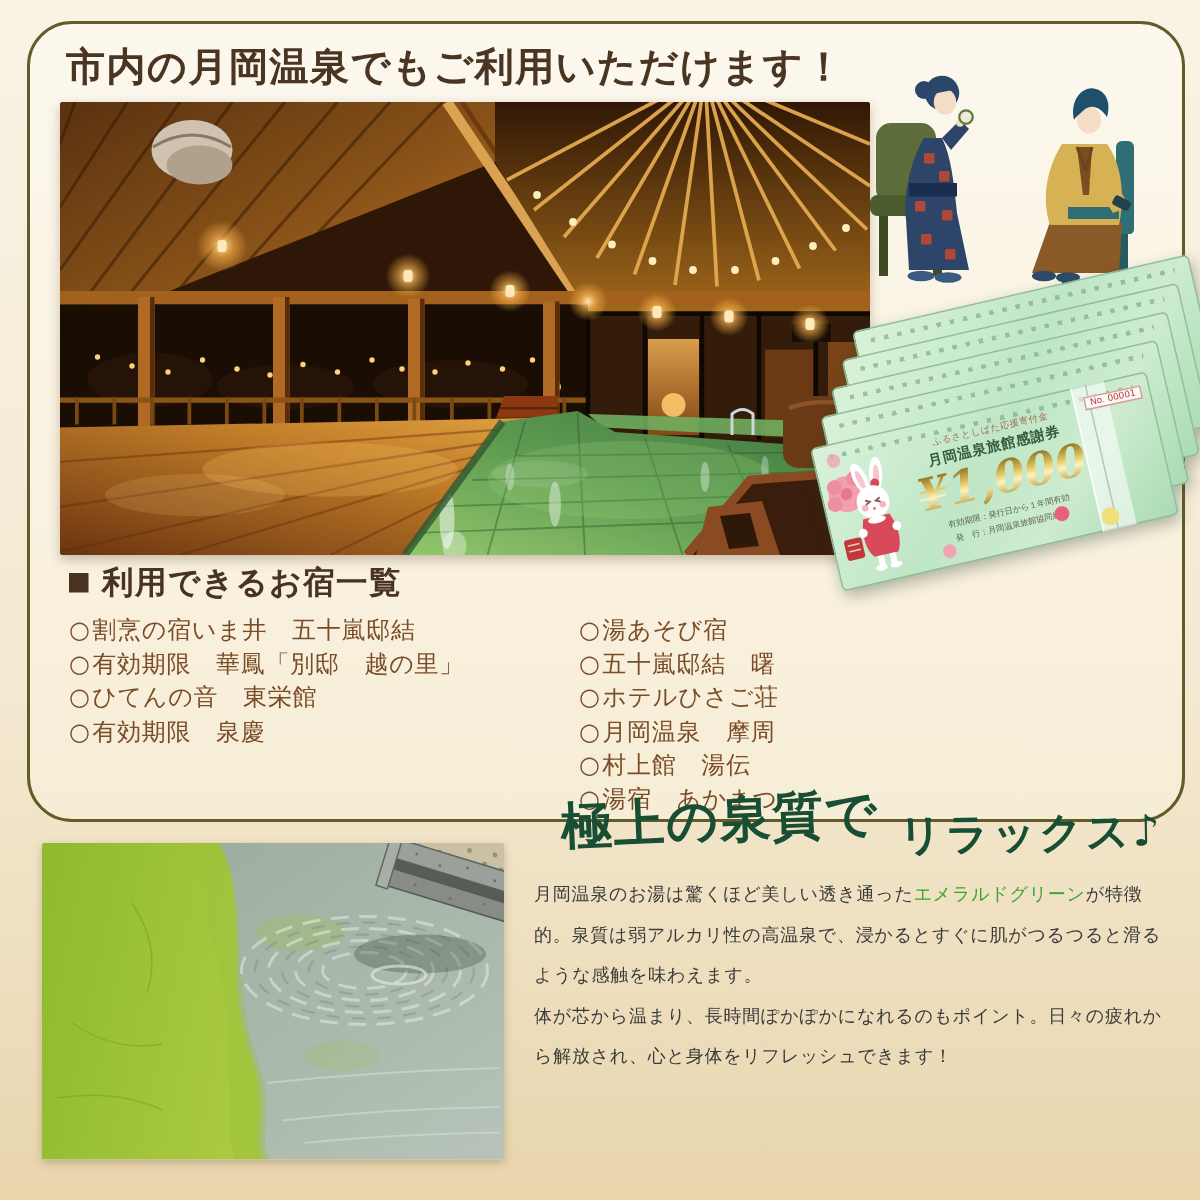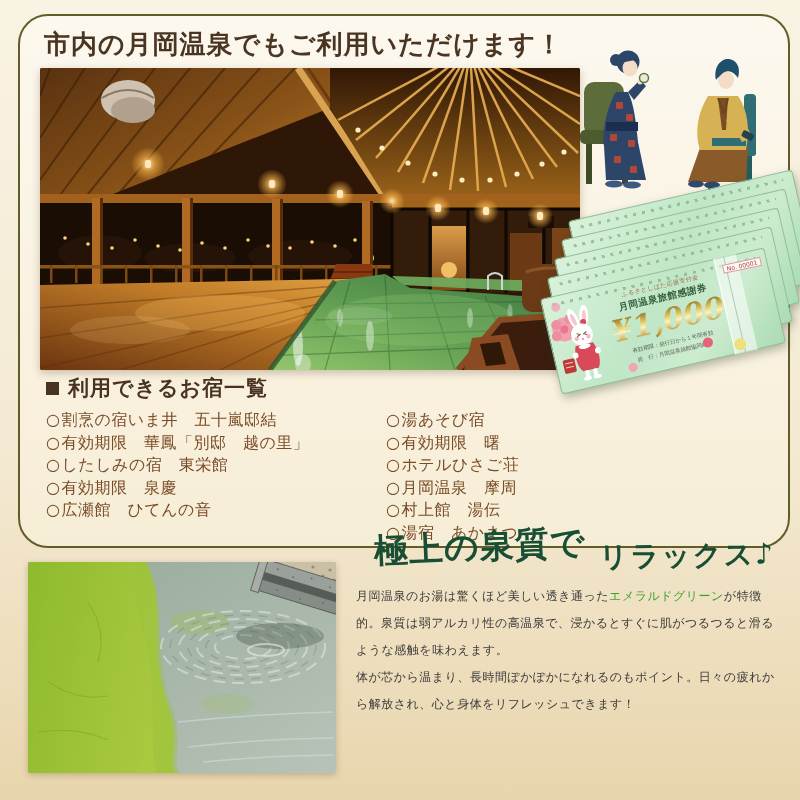--- a/index.html
+++ b/index.html
@@ -420,27 +420,26 @@
   </div>
 
   <div class="inn-section">
     <div class="inn-header">
       <span class="sq"></span><span>利用できるお宿一覧</span>
     </div>
     <div class="inn-cols">
       <ul class="inn-col">
         <li><span class="circ">○</span><span>割烹の宿いま井　五十嵐邸結</span></li>
         <li><span class="circ">○</span><span>有効期限　華鳳「別邸　越の里」</span></li>
-        <li><span class="circ">○</span><span>したしみの宿　東栄館</span></li>
+        <li><span class="circ">○</span><span>ひてんの音　東栄館</span></li>
         <li><span class="circ">○</span><span>有効期限　泉慶</span></li>
-        <li><span class="circ">○</span><span>広瀬館　ひてんの音</span></li>
       </ul>
       <ul class="inn-col">
         <li><span class="circ">○</span><span>湯あそび宿</span></li>
-        <li><span class="circ">○</span><span>有効期限　曙</span></li>
+        <li><span class="circ">○</span><span>五十嵐邸結　曙</span></li>
         <li><span class="circ">○</span><span>ホテルひさご荘</span></li>
         <li><span class="circ">○</span><span>月岡温泉　摩周</span></li>
         <li><span class="circ">○</span><span>村上館　湯伝</span></li>
         <li><span class="circ">○</span><span>湯宿　あかまつ</span></li>
       </ul>
     </div>
   </div>
 
   <div class="quality-heading">
     <span class="qh1">極上の泉質で</span>

